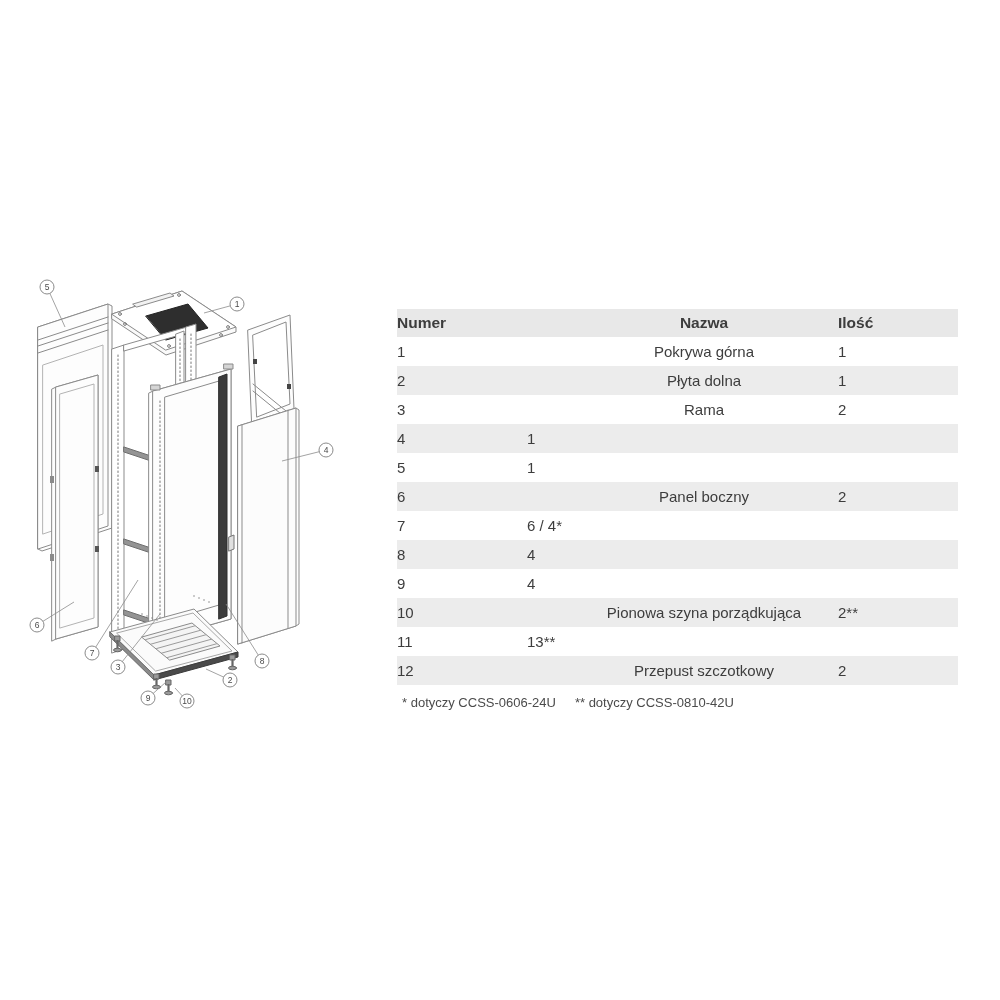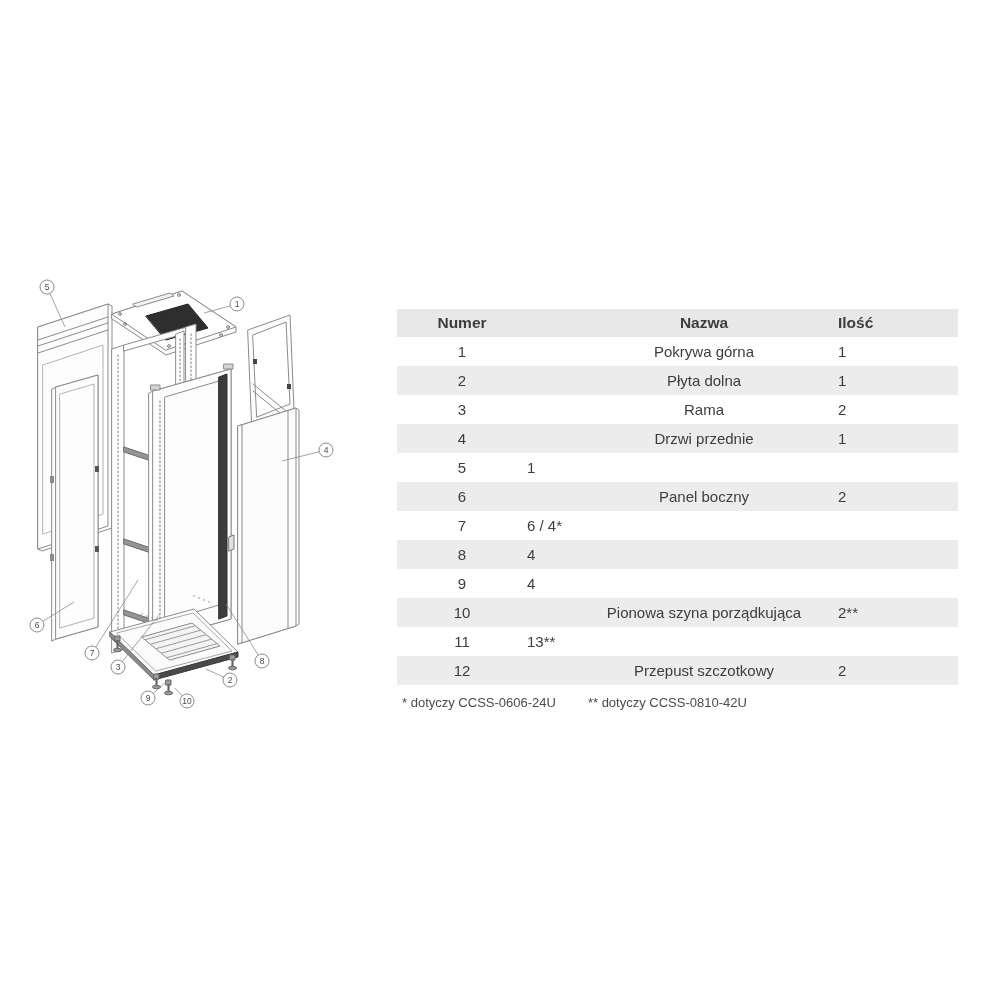--- a/index.html
+++ b/index.html
@@ -8,26 +8,26 @@
     background:#ffffff; overflow:hidden;
     font-family:"Liberation Sans", sans-serif;
     color:#3d3d3d;
   }
   .diagram-wrap { position:absolute; left:20px; top:273px; width:345px; height:450px; }
   .parts-table { position:absolute; left:397px; top:309px; width:561px; font-size:15px; }
   .thead, .tr { display:grid; grid-template-columns:130px 1fr 120px; align-items:center; }
   .thead { height:28px; background:#e8e8e8; font-weight:bold; font-size:15.5px; }
   .tr { height:29px; }
   .tbody .tr:nth-child(even) { background:#ececec; }
-  .td-num { text-align:center; }
+  .td-num { text-align:left; }
   .td-name { padding-left:43px;text-align:center; }
   .td-qty { }
   .footnotes {
     position:absolute; left:402px; top:695px;
-    display:flex; gap:32px; font-size:13px; color:#4b4b4b;
+    display:flex; gap:19px; font-size:13px; color:#4b4b4b;
   }
   svg text.callout-num {
     font-family:"Liberation Sans", sans-serif;
     font-size:8.5px; fill:#4a4a4a;
     text-anchor:middle;
   }
 </style>
 </head>
 <body>
 
@@ -252,21 +252,20 @@
         <div class="td-name">Płyta dolna</div>
         <div class="td-qty">1</div>
       </div>
       <div class="tr">
         <div class="td-num">3</div>
         <div class="td-name">Rama</div>
         <div class="td-qty">2</div>
       </div>
       <div class="tr">
         <div class="td-num">4</div>
-        <div class="td-name">Drzwi przednie</div>
         <div class="td-qty">1</div>
       </div>
       <div class="tr">
         <div class="td-num">5</div>
         <div class="td-qty">1</div>
       </div>
       <div class="tr">
         <div class="td-num">6</div>
         <div class="td-name">Panel boczny</div>
         <div class="td-qty">2</div>

